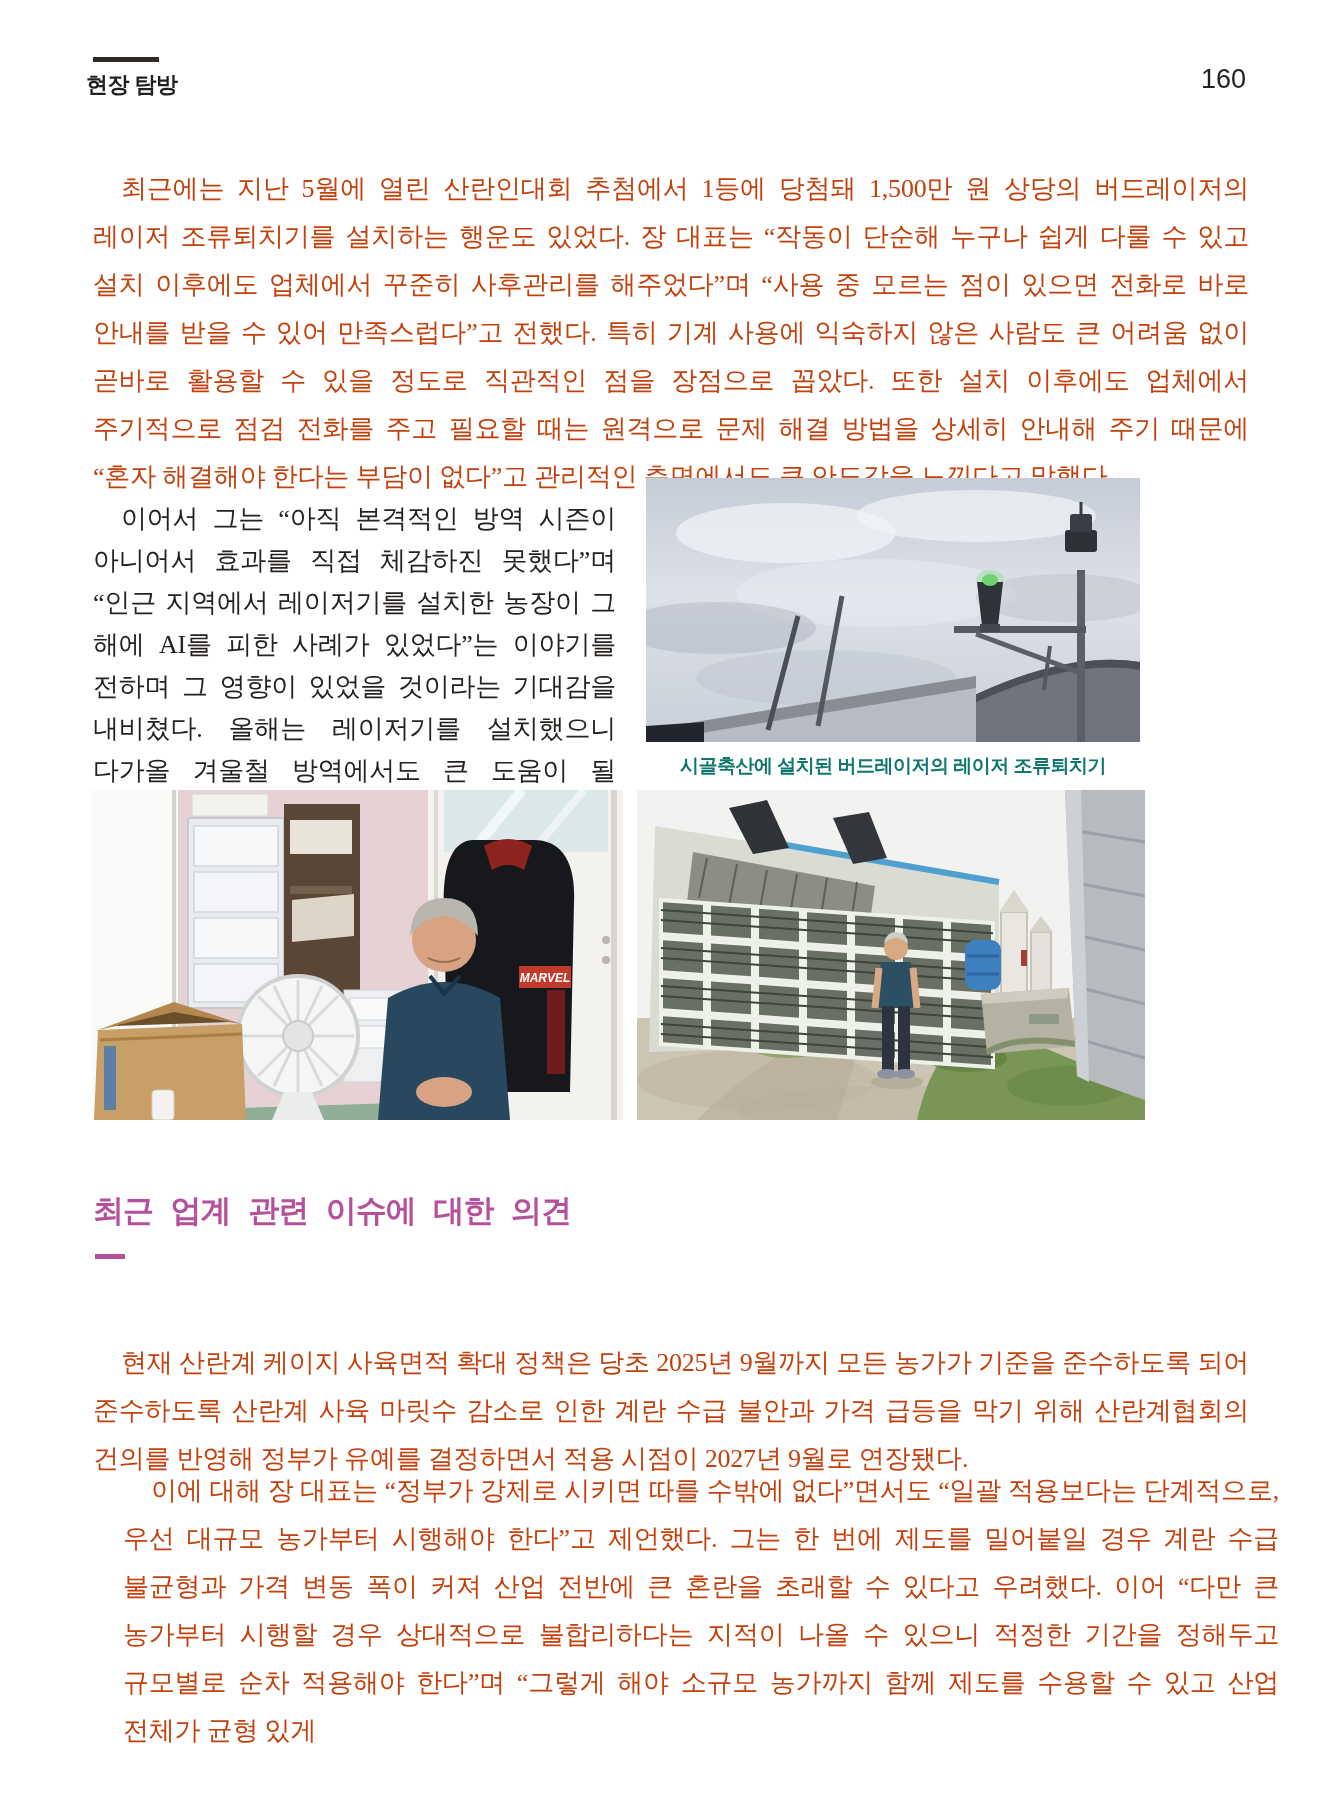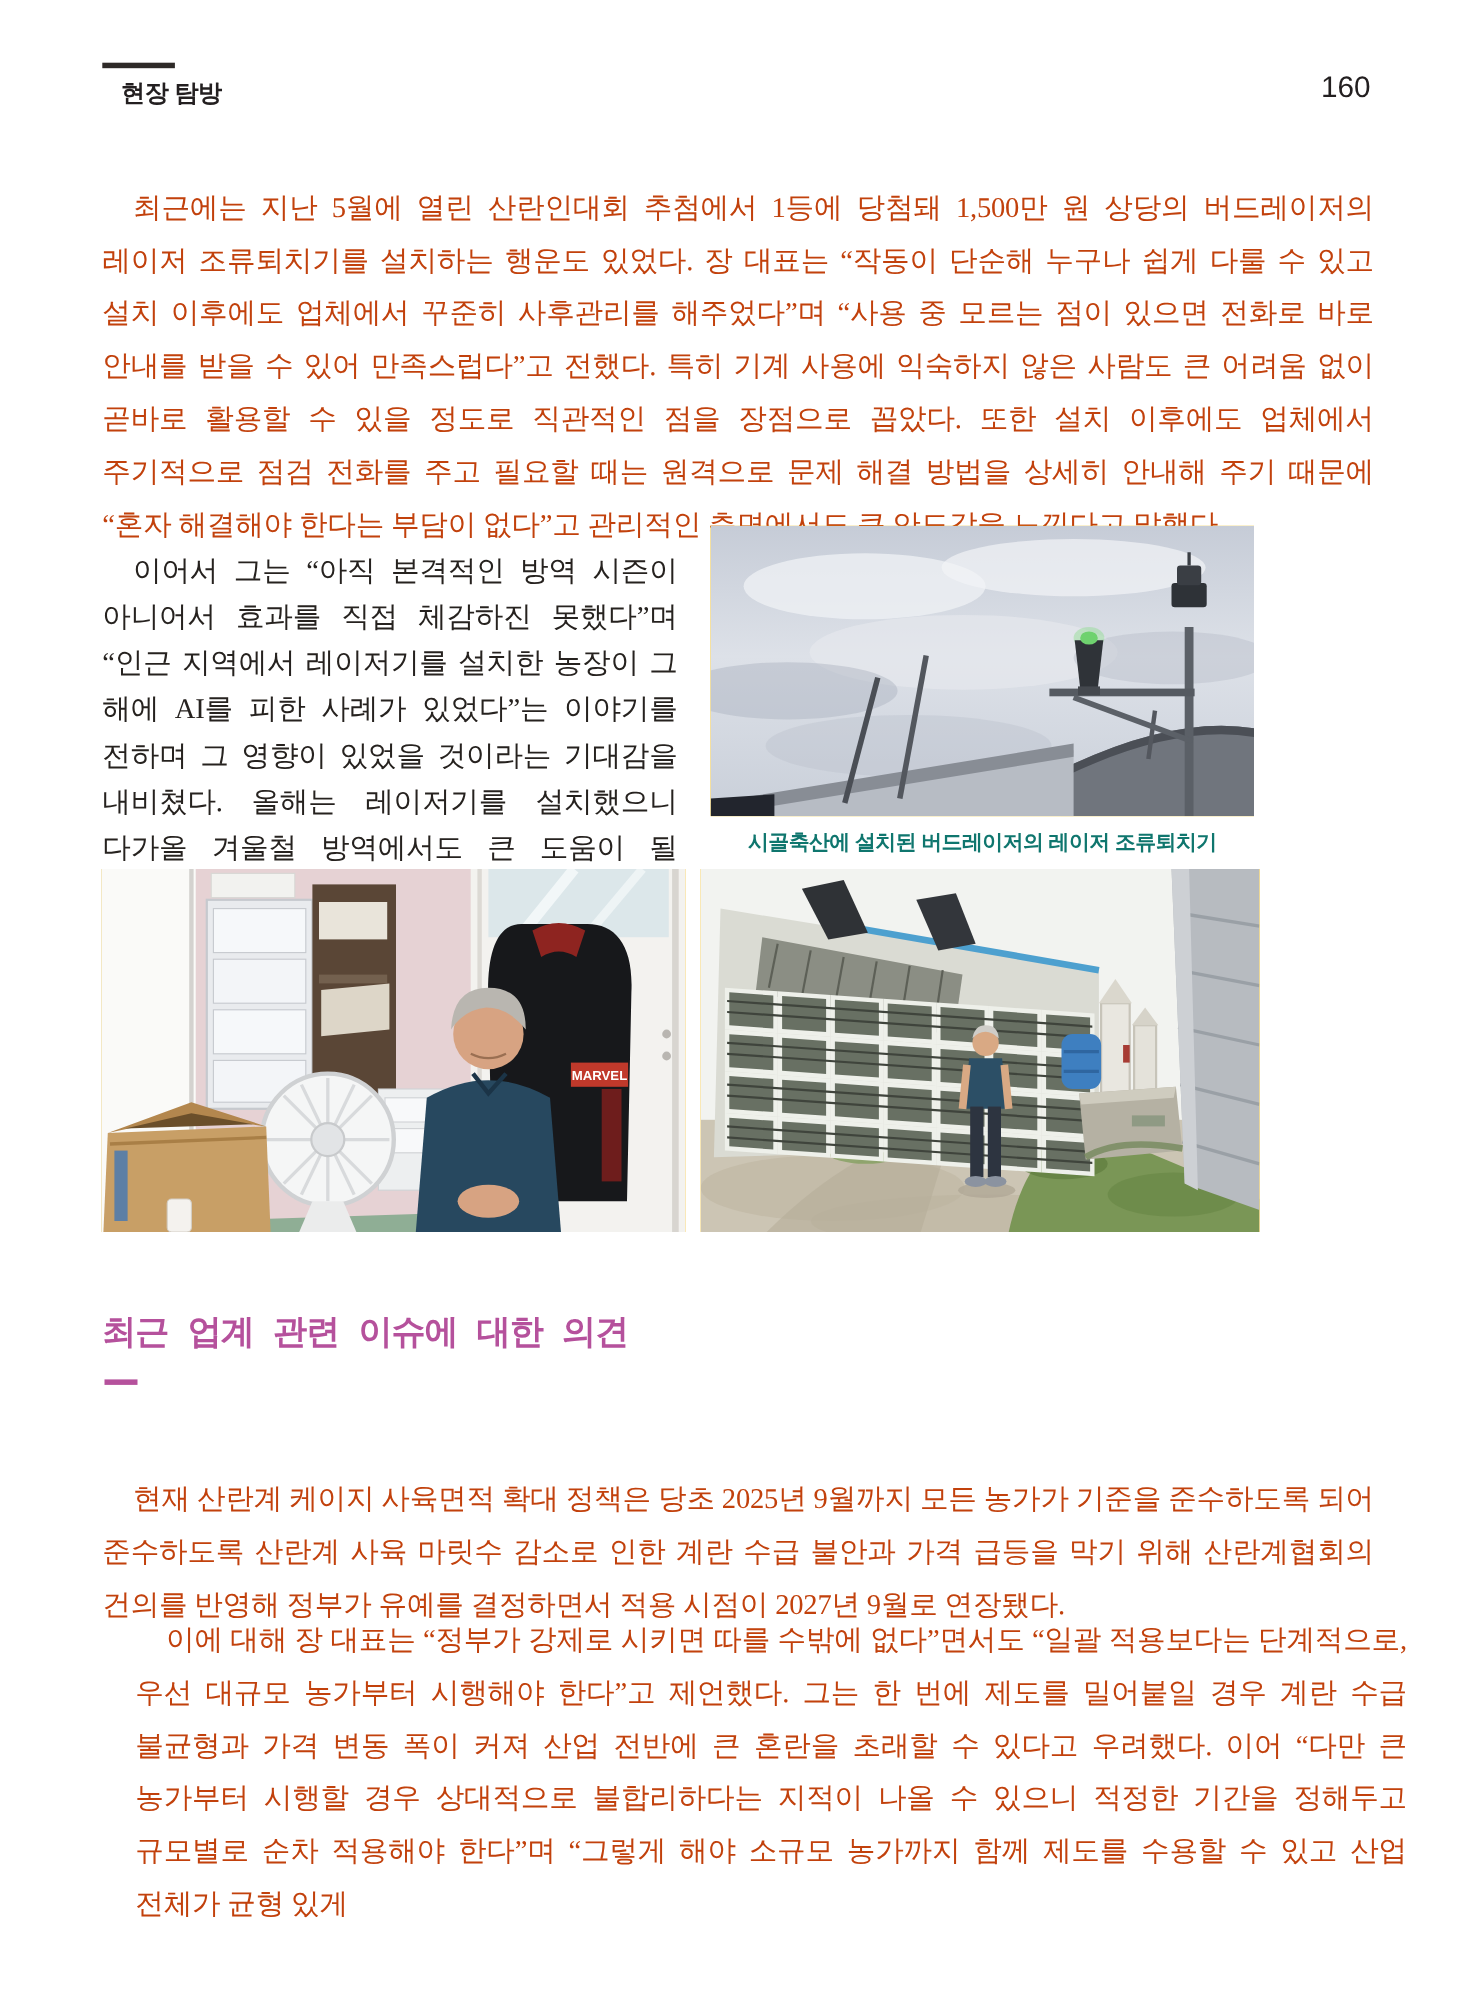--- a/index.html
+++ b/index.html
@@ -6,42 +6,42 @@
   .page{
     position:relative;
     width:1331px;height:1820px;
     background:#ffffff;
     font-family:"Liberation Serif", serif;
     color:#262220;
     overflow:hidden;
   }
   
   .header-rule{position:absolute;left:93px;top:57px;width:66px;height:5px;background:#2e2a28;}
-  .header-label{position:absolute;left:110px;top:70px;font-family:"Liberation Sans",sans-serif;font-weight:bold;font-size:22px;color:#231f20;letter-spacing:-0.5px;}
+  .header-label{position:absolute;left:86px;top:70px;font-family:"Liberation Sans",sans-serif;font-weight:bold;font-size:22px;color:#231f20;letter-spacing:-0.5px;}
   .page-number{position:absolute;top:64px;right:85px;font-family:"Liberation Sans",sans-serif;font-size:27px;color:#231f20;}
   
   .para{
     position:absolute;left:93px;width:1156px;
     font-size:26px;line-height:48px;
     text-align:justify;text-indent:28px;
     color:#c2410c;letter-spacing:-0.2px;
     word-break:keep-all;
   }
   .para-narrow{
     position:absolute;left:93px;top:472px;width:523px;
     font-size:26px;line-height:42px;
     text-align:justify;text-indent:28px;
     color:#26221f;letter-spacing:-0.2px;
     word-break:keep-all;
   }
   #para1{top:139px;}
   #para3{top:1313px;}
   #para4{top:1441px;margin-left:30px;}
   
-  .photo{position:absolute;overflow:hidden;background:#eab308;}
+  .photo{position:absolute;overflow:hidden;background:#e5e5e5;font-style:italic;}
   #photo-laser{left:646px;top:478px;width:494px;height:264px;}
   #photo-interview{left:92px;top:790px;width:531px;height:330px;}
   #photo-farm{left:637px;top:790px;width:508px;height:330px;}
   .photo svg{display:block;width:100%;height:100%;}
   .photo-caption{
     position:absolute;left:646px;top:753px;width:494px;
     text-align:center;font-family:"Liberation Sans",sans-serif;
     font-weight:bold;font-size:19px;color:#0f766e;letter-spacing:-0.5px;
   }
   

